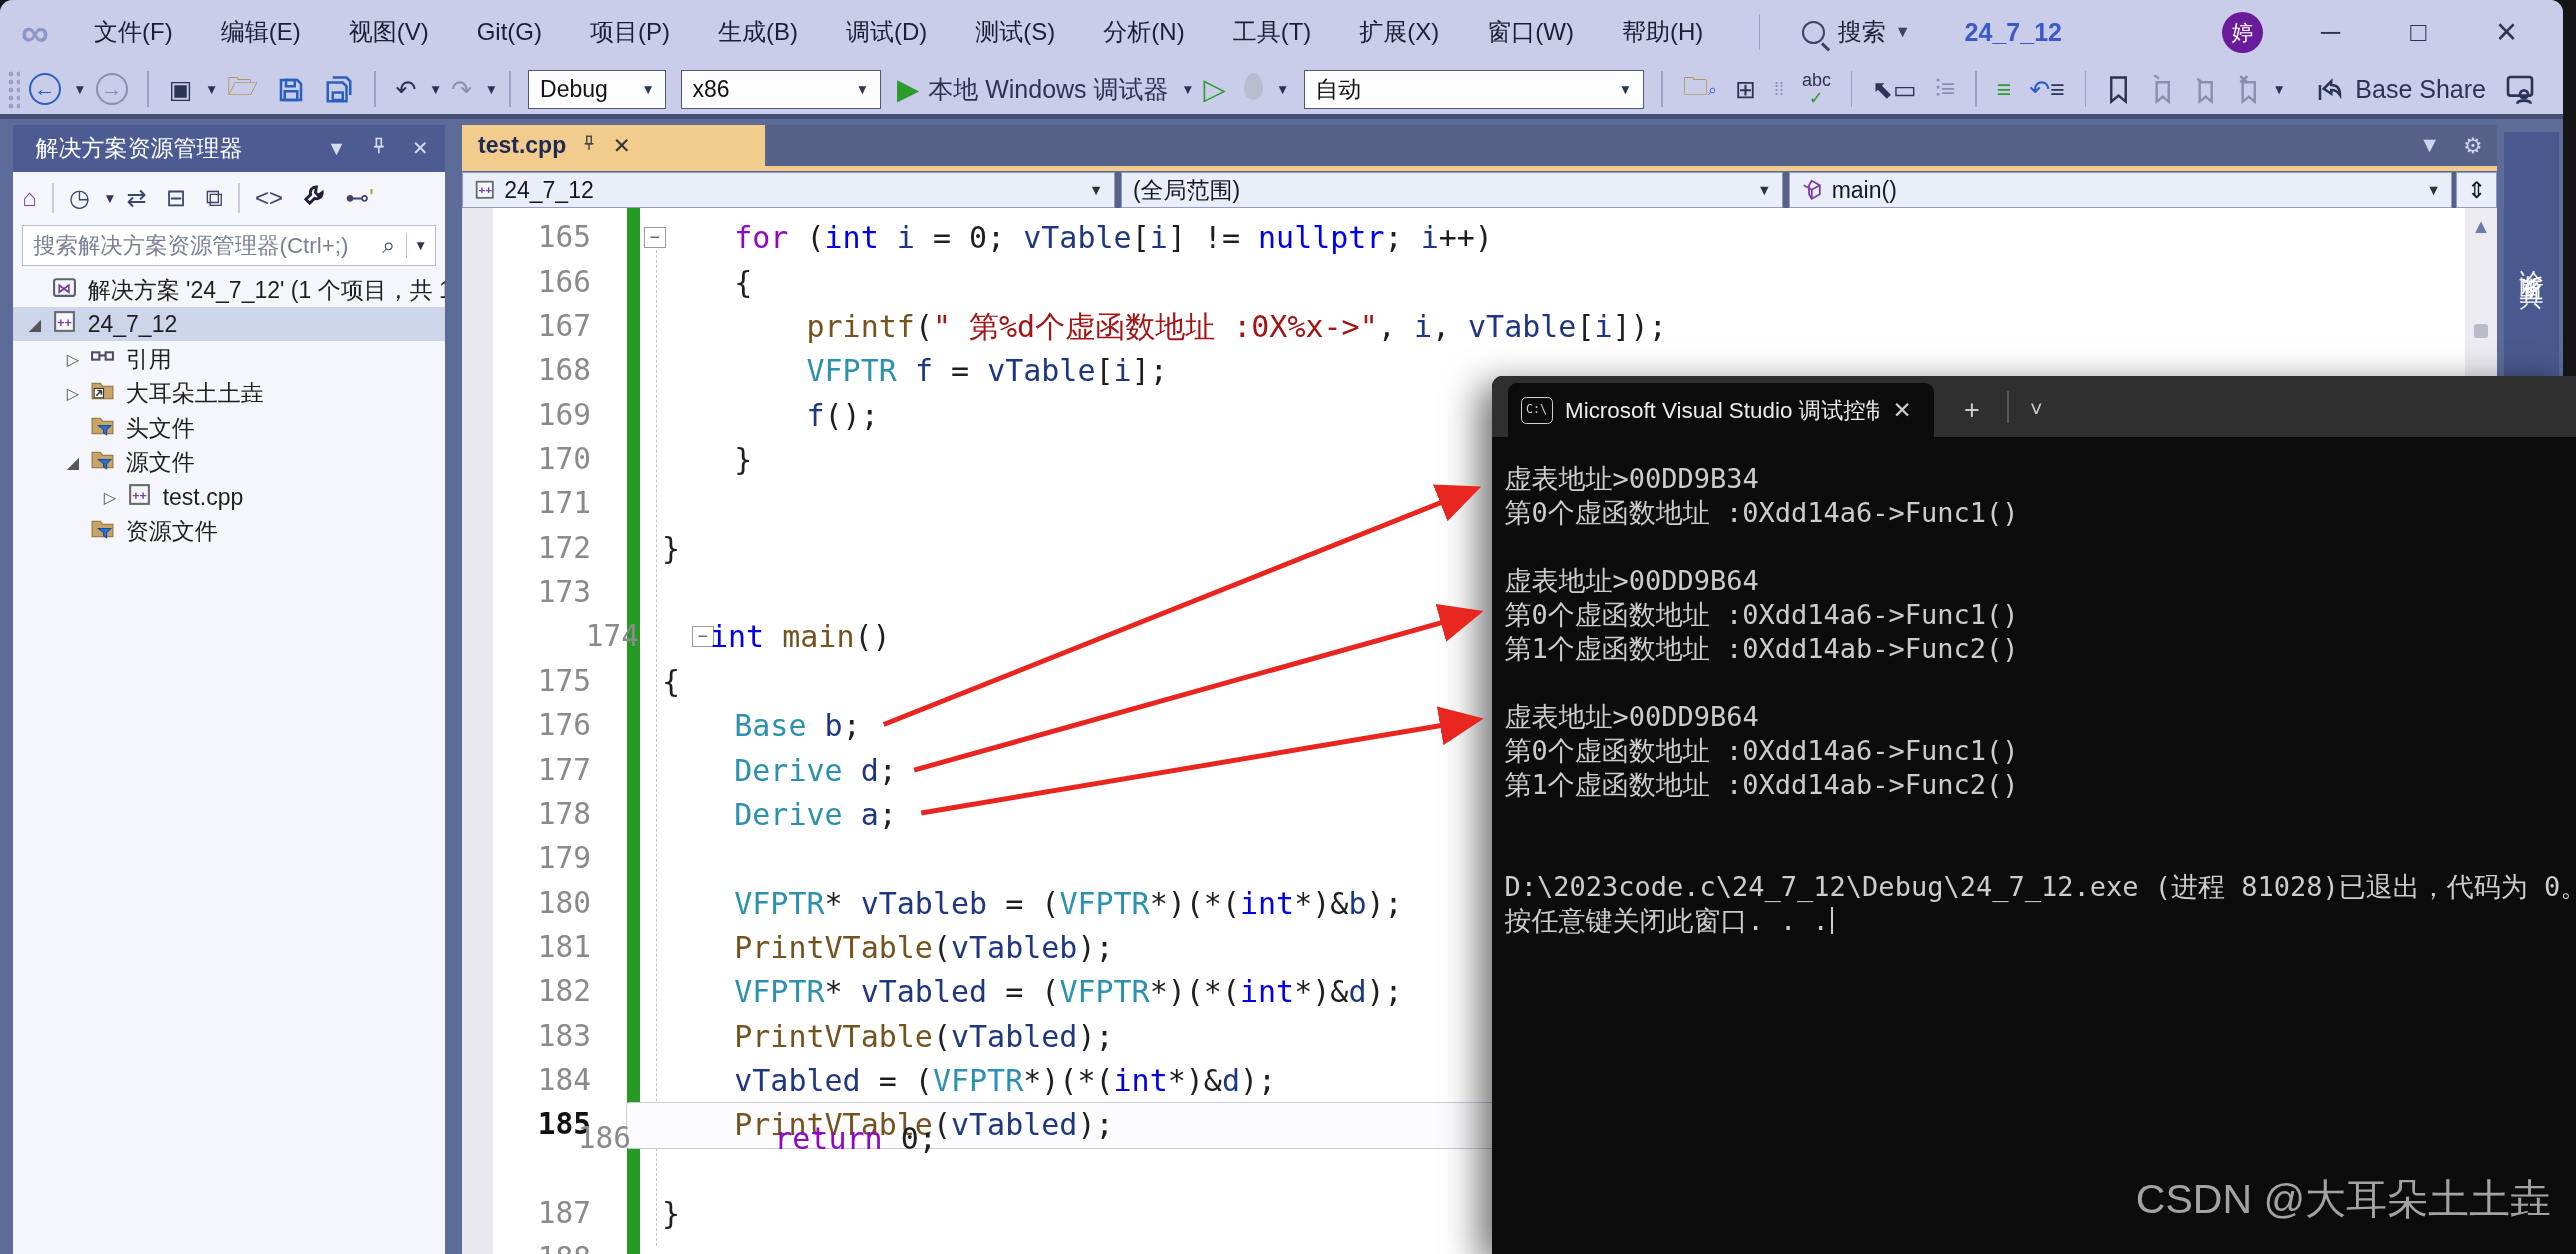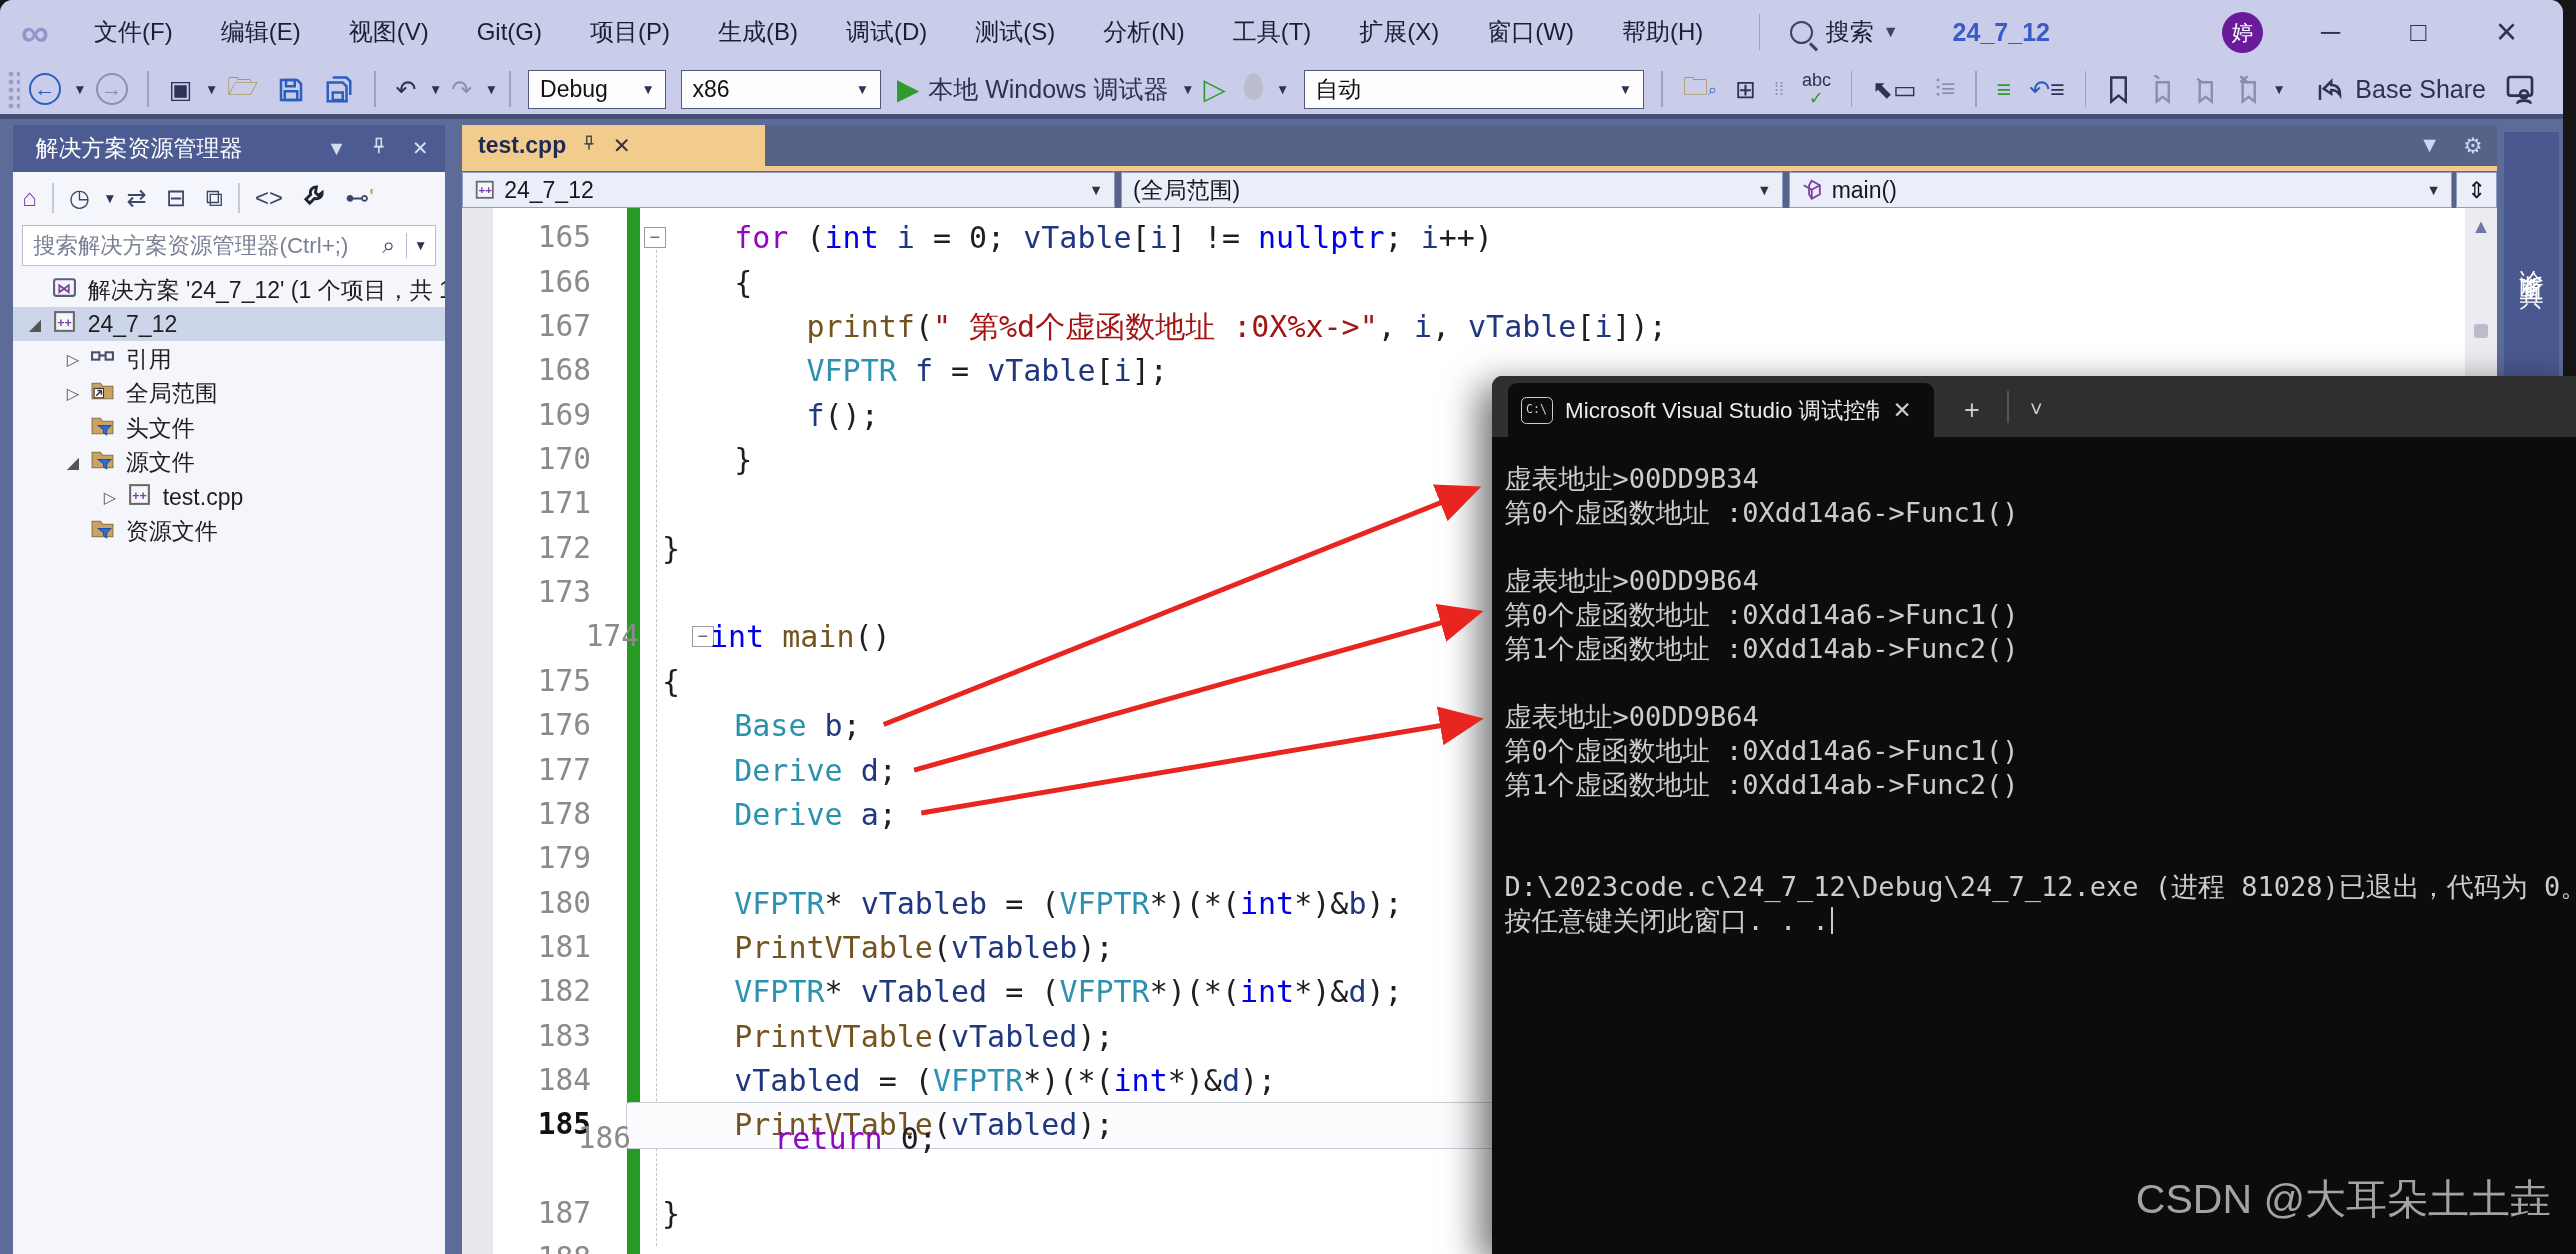--- a/index.html
+++ b/index.html
@@ -7,21 +7,21 @@
   body{background:#161616;font-family:"Liberation Sans",sans-serif;position:relative;color:#1e1e1e}
   .abs{position:absolute}
 
   
   #vs-window{left:0;top:0;width:2563px;height:1254px;background:#5d6b99;border-radius:12.5px 12.5px 0 0}
 
   
   #titlebar{left:0;top:0;width:2563px;height:64px;background:#c9cdea;border-radius:12.5px 12.5px 0 0;display:flex;align-items:center}
   #vs-logo{width:70px;text-align:center;font-size:39px;color:#8f96c8;font-weight:bold;line-height:59px}
   .menu-item{font-size:24px;color:#1b1f33;padding:0 24px;line-height:64px;white-space:nowrap}
-  #title-search{display:flex;align-items:center;margin-left:32px;border-left:1.8px solid #9aa1c4;padding-left:30px;height:36px}
+  #title-search{display:flex;align-items:center;margin-left:32px;border-left:1.8px solid #9aa1c4;padding-left:42px;height:36px}
   .mag{width:23px;height:23px;border:2.7px solid #3a4266;border-radius:50%;position:relative;display:inline-block}
   .mag::after{content:"";position:absolute;width:2.7px;height:9.8px;background:#3a4266;left:19.7px;top:19.7px;transform:rotate(-45deg)}
   #search-label{font-size:24px;color:#1b1f33;margin:0 9px 0 12.5px}
   .dd-caret{font-size:16px;color:#3a4266}
   #window-title{font-size:25px;font-weight:bold;color:#3a5bc7;margin-left:54px;white-space:nowrap}
   #titlebar-right{margin-left:auto;display:flex;align-items:center;gap:47px;padding-right:36px}
   #avatar{width:41px;height:41px;border-radius:50%;background:#6a1b9a;color:#fff;font-size:21.5px;display:flex;align-items:center;justify-content:center}
   .win-btn{font-size:27px;color:#2c3354;width:41px;text-align:center}
 
   
@@ -300,21 +300,21 @@
             </svg></span>
           <span class="tlabel">引用</span>
         </div>
         <div class="trow" style="top: 103px;">
           <span class="texp" style="margin-left: 47px;">▷</span>
           <span class="tico"><svg width="25" height="25" viewBox="0 0 24 24">
               <path d="M2 5h8l2 3h10v12H2z" fill="#c8a365" stroke="#8a6f3c"></path>
               <rect x="4" y="10" width="9" height="9" fill="#fff" stroke="#333"></rect>
               <path d="M6 17l5-5M11 12h-4M11 12v4" stroke="#333" stroke-width="1.5" fill="none"></path>
             </svg></span>
-          <span class="tlabel">全局范围</span>
+          <span class="tlabel">大耳朵土土垚</span>
         </div>
         <div class="trow" style="top: 138px;">
           <span class="texp" style="margin-left: 47px;"></span>
           <span class="tico"><svg width="25" height="25" viewBox="0 0 24 24">
               <path d="M2 5h8l2 3h10v12H2z" fill="#c8a365" stroke="#8a6f3c"></path>
               <path d="M8 12h12l-4 4v5l-3-2v-3z" fill="#2b6fd4" stroke="#1d4e9a"></path>
             </svg></span>
           <span class="tlabel">头文件</span>
         </div>
         <div class="trow" style="top: 172px;">

